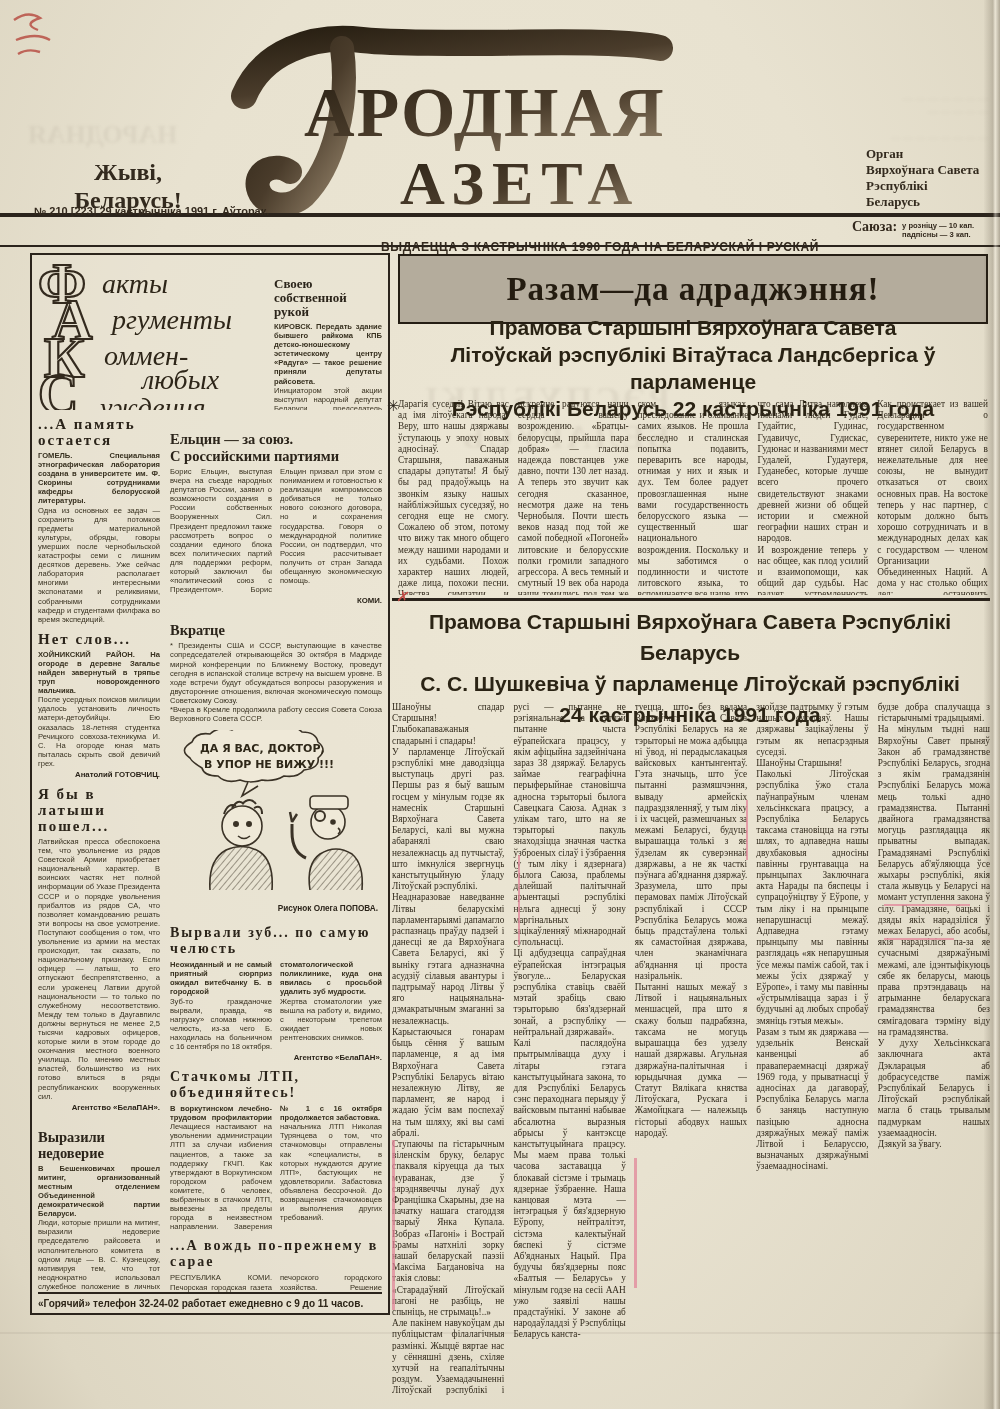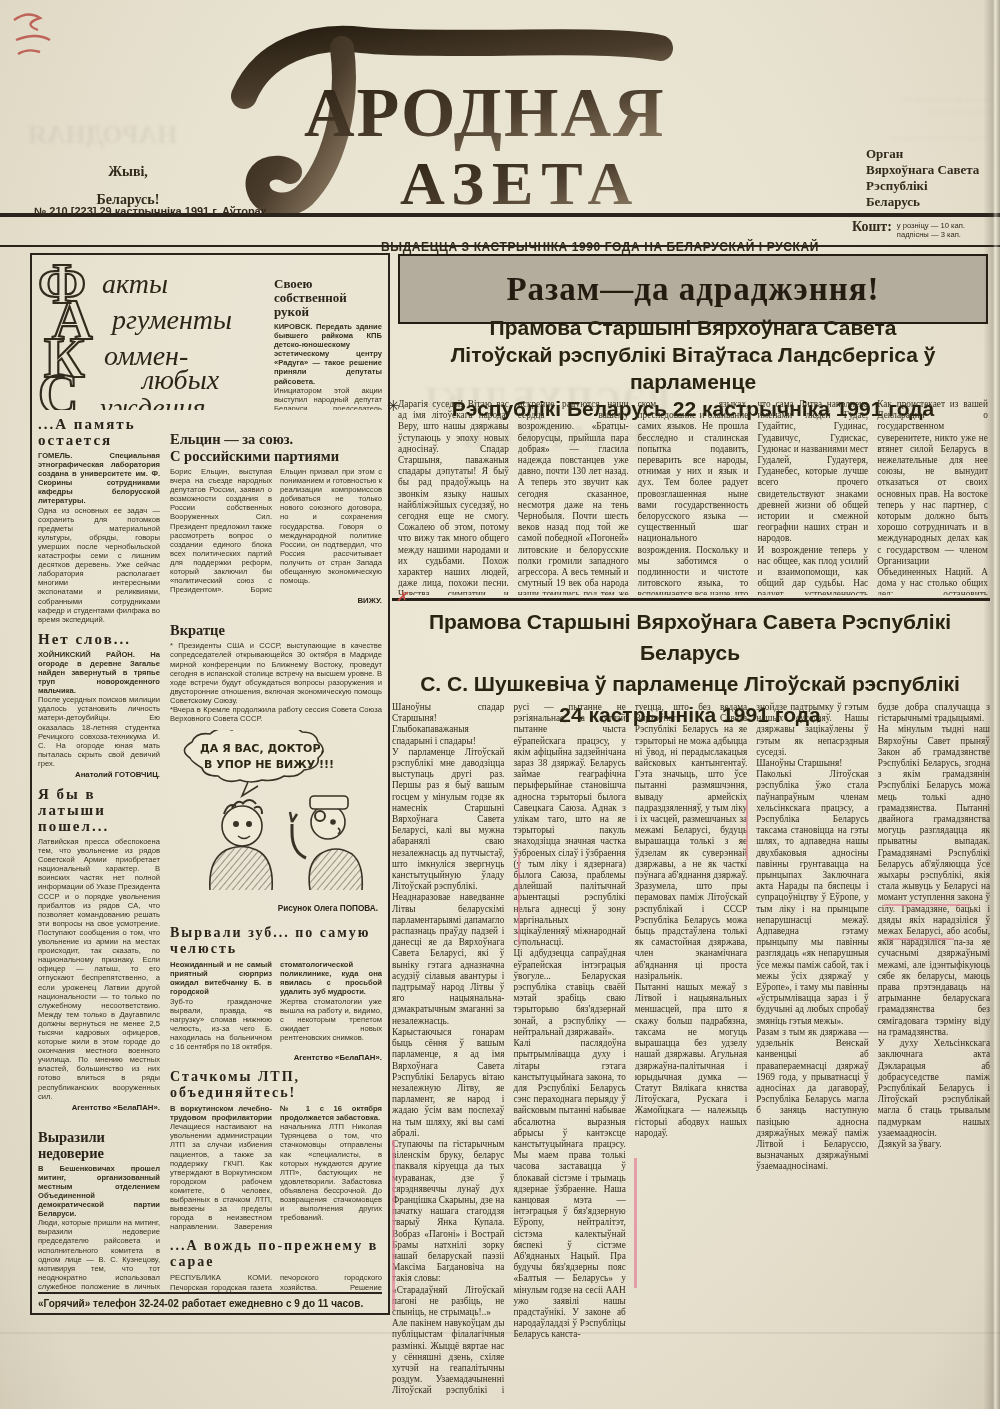--- a/index.html
+++ b/index.html
@@ -2,29 +2,29 @@
 <html lang="ru"><head>
 <meta charset="utf-8">
 <style>
   html,body{margin:0;padding:0;background:#b8b1a1;}
   #page{position:relative;width:1000px;height:1409px;margin:0 auto;overflow:hidden;
         background:
           radial-gradient(ellipse at 50% 40%, #ece6d4 0%, #e8e2d0 55%, #ded7c3 90%, #d3cbb6 100%);
         font-family:"Liberation Serif", serif; color:#2b241a;}
   .abs{position:absolute;}
   
-  .slogan{left:58px;top:158px;width:140px;text-align:center;font-weight:bold;font-size:14px;line-height:28px;color:#332a1e;}
+  .slogan{left:58px;top:158px;width:140px;text-align:center;font-weight:bold;font-size:24px;line-height:28px;color:#332a1e;}
   .organ{left:866px;top:146px;width:130px;font-weight:bold;font-size:13px;line-height:16px;color:#332a1e;}
   .rule-thick{left:0;top:213px;width:1000px;height:4px;background:#2b241c;}
   .rule-thin{left:0;top:245px;width:1000px;height:2px;background:#2b241c;}
   .issueline{left:34px;top:205px;font-family:"Liberation Sans",sans-serif;font-weight:bold;font-size:11px;color:#33291d;}
   .publine{left:380px;top:240px;width:440px;text-align:center;font-family:"Liberation Sans",sans-serif;font-weight:bold;font-size:12px;letter-spacing:.6px;color:#33291d;}
   .price{left:852px;top:219px;width:146px;color:#33291d;}
   .price .k{font-weight:bold;font-size:14px;float:left;margin-right:5px;}
-  .price .pp{font-family:"Liberation Sans",sans-serif;font-weight:normal;font-size:7.6px;line-height:9px;padding-top:2px;}
+  .price .pp{font-family:"Liberation Sans",sans-serif;font-weight:bold;font-size:7.6px;line-height:9px;padding-top:2px;}
   
   .faksbox{left:30px;top:253px;width:360px;height:1062px;border:2.5px solid #2b241c;background:rgba(236,230,214,.35);box-sizing:border-box;padding:5px 6px;}
   .boxhead{display:flex;height:150px;overflow:hidden;}
   .fakslogo{position:relative;width:236px;flex:none;}
   .fletter{position:absolute;font-weight:bold;font-size:56px;line-height:1;color:rgba(236,230,214,0);-webkit-text-stroke:2.2px #332a1e;}
   .fword{position:absolute;font-style:italic;font-weight:normal;font-size:28px;line-height:1;color:#2e2619;}
   .tr-art{flex:1;overflow:hidden;}
   .boxmain{display:flex;height:878px;overflow:hidden;margin-top:4px;}
   .bcol1{width:122px;flex:none;overflow:hidden;padding-right:6px;}
   .brt{flex:1;overflow:hidden;padding-left:4px;}
@@ -98,21 +98,21 @@
     <div>Орган</div>
     <div>Вярхоўнага Савета</div>
     <div>Рэспублікі</div>
     <div>Беларусь</div>
   </div>
 
   <div class="abs rule-thick"></div>
   <div class="abs issueline">№ 210 [223] 29 кастрычніка 1991 г. Аўторак.</div>
   <div class="abs publine">ВЫДАЕЦЦА З КАСТРЫЧНІКА 1990 ГОДА НА БЕЛАРУСКАЙ І РУСКАЙ МОВАХ.</div>
   <div class="abs price">
-    <span class="k">Кошт:</span>
+    <span class="k">Саюза:</span>
     <div class="pp">
       <div>у розніцу — 10 кап.</div>
       <div>падпісны — 3 кап.</div>
     </div>
   </div>
   <div class="abs rule-thin"></div>
 
   <div class="abs faksbox">
     <div class="boxhead">
       <div class="fakslogo">
@@ -160,21 +160,21 @@
 
         </div>
 
       </div>
 
       <div class="brt">
         <div class="art">
           <div class="h1b">Ельцин — за союз.</div>
           <div class="h1b" style="margin-top:-2px">С российскими партиями</div>
           <div class="bodytxt cols2">Борис Ельцин, выступая вчера на съезде народных депутатов России, заявил о возможности создания в России собственных Вооруженных Сил. Президент предложил также рассмотреть вопрос о создании единого блока всех политических партий для поддержки реформ, который заключил бы «политический союз с Президентом». Борис Ельцин призвал при этом с пониманием и готовностью к реализации компромиссов добиваться не только нового союзного договора, но и сохранения государства. Говоря о международной политике России, он подтвердил, что Россия рассчитывает получить от стран Запада обещанную экономическую помощь.</div>
-          <div class="auth">ВИЖУ.</div>
+          <div class="auth">КОМИ.</div>
         </div>
         <div class="art">
           <div class="h1b">Вкратце</div>
           <div class="bodytxt">* Президенты США и СССР, выступающие в качестве сопредседателей открывающейся 30 октября в Мадриде мирной конференции по Ближнему Востоку, проведут сегодня в испанской столице встречу на высшем уровне. В ходе встречи будут обсуждаться вопросы разоружения и двусторонние отношения, включая экономическую помощь Советскому Союзу.</div>
           <div class="bodytxt">*Вчера в Кремле продолжила работу сессия Совета Союза Верховного Совета СССР.</div>
         </div>
 
         <div class="cartoon">
           <svg width="226" height="168" viewBox="0 0 226 168">
             <defs>

